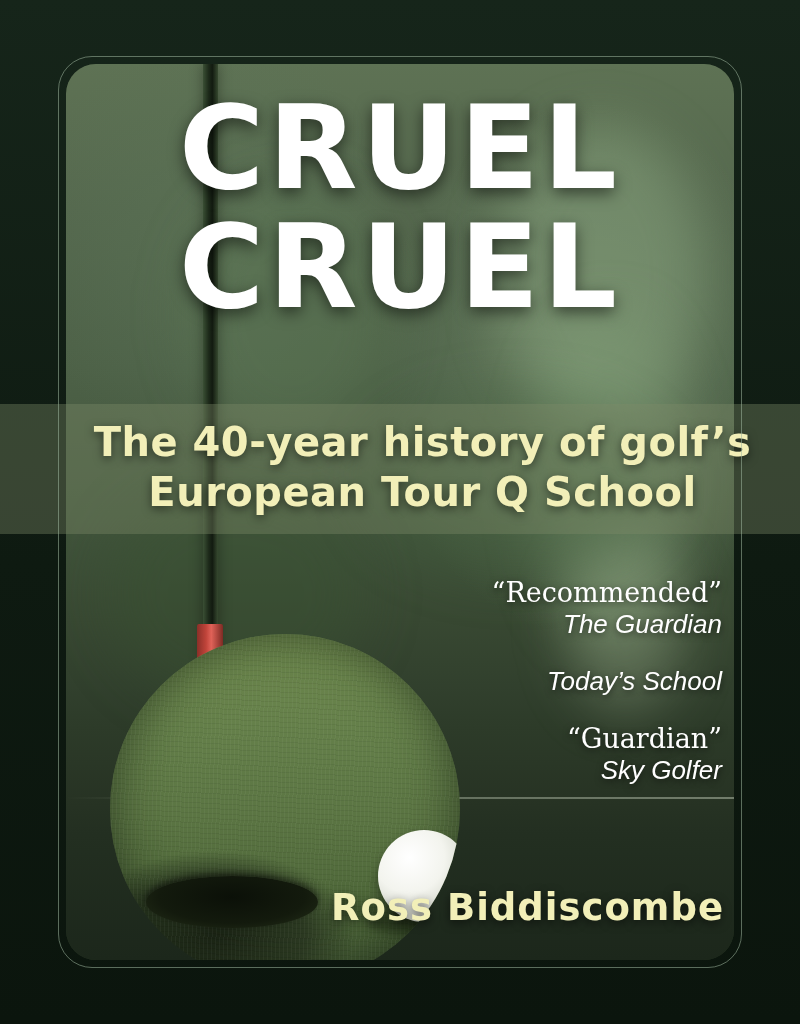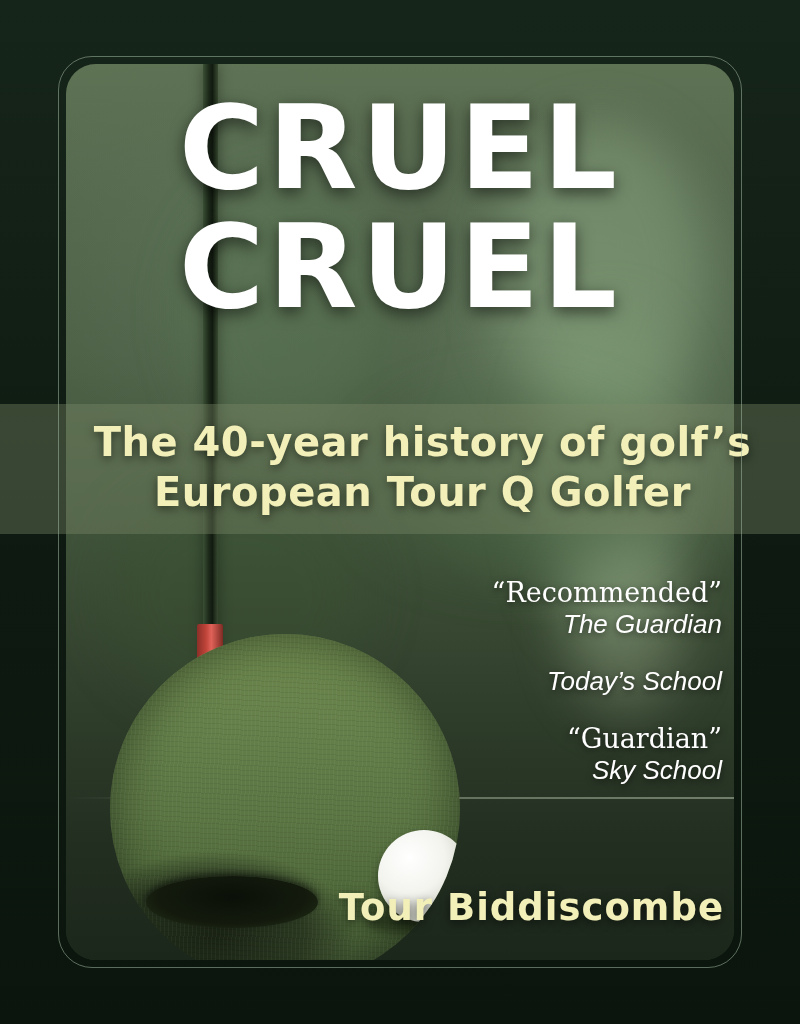--- a/index.html
+++ b/index.html
@@ -306,33 +306,33 @@
 
   <div class="subtitle-band"></div>
 
   <div class="title-wrap">
     <div class="title-line l1">CRUEL</div>
     <div class="title-line l2">CRUEL</div>
   </div>
 
   <div class="subtitle">
     <div>The 40-year history of golf’s</div>
-    <div>European Tour Q Golfer</div>
+    <div>European Tour Q School</div>
   </div>
 
   <div class="quotes">
     <div class="quote">
       <div class="quote-text">“Recommended”</div>
       <div class="quote-source">The Guardian</div>
     </div>
     <div class="quote">
       <div class="quote-source">Today’s School</div>
     </div>
     <div class="quote">
       <div class="quote-text">“Guardian”</div>
-      <div class="quote-source">Sky School</div>
+      <div class="quote-source">Sky Golfer</div>
     </div>
   </div>
 
-  <div class="author">Tour Biddiscombe</div>
+  <div class="author">Ross Biddiscombe</div>
 
   <div class="inner-border"></div>
 </div>
 
 </body></html>

